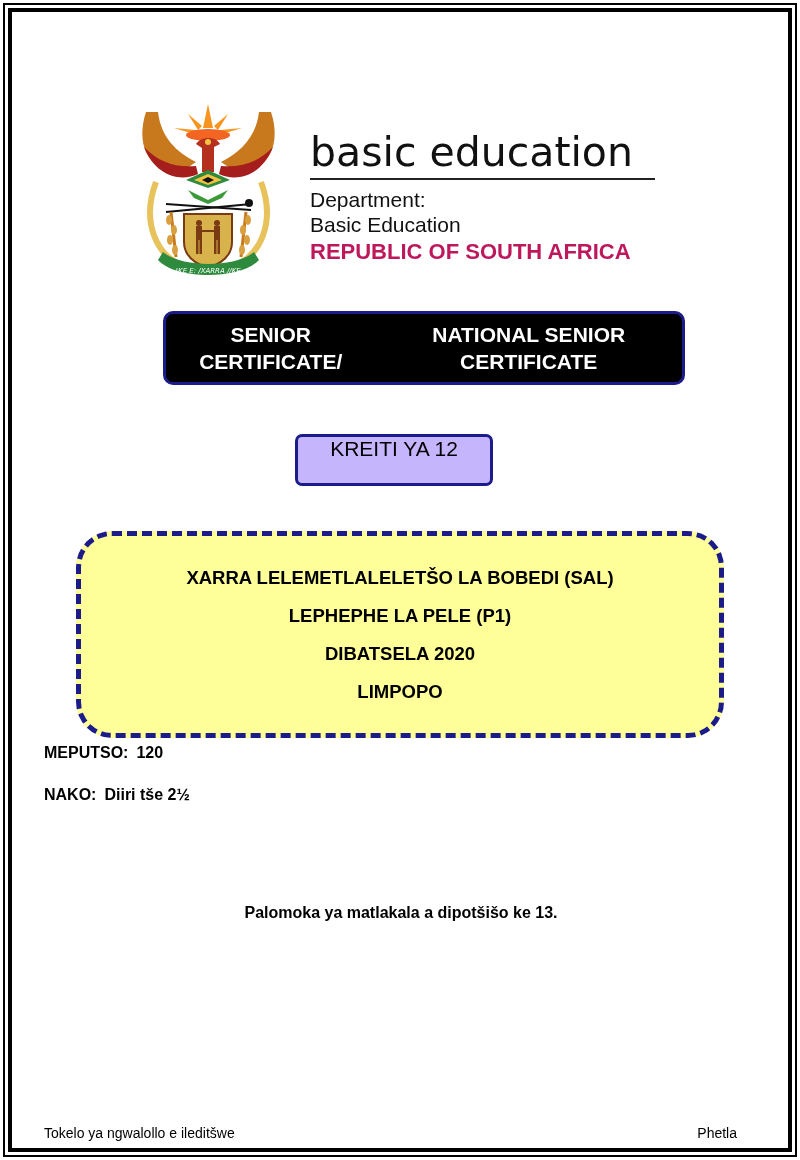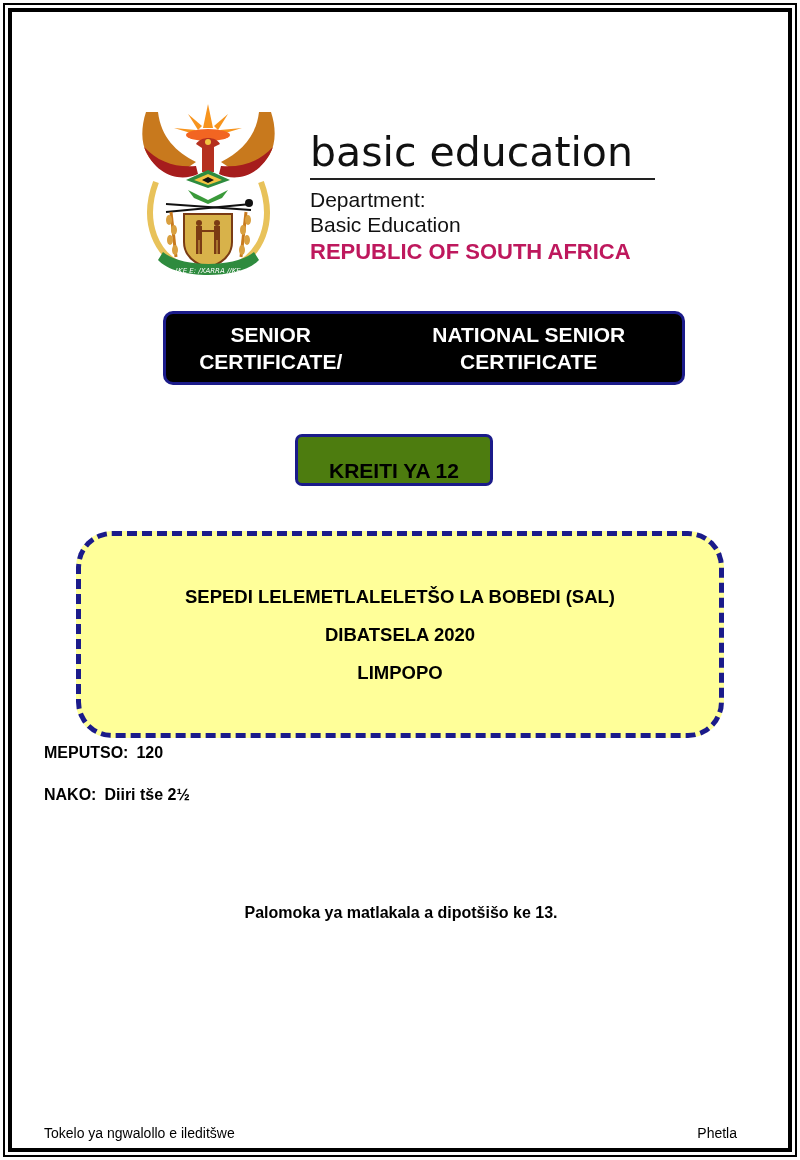--- a/index.html
+++ b/index.html
@@ -31,23 +31,23 @@
   .cert-banner {
     position: absolute; left: 163px; top: 311px; width: 522px; height: 74px;
     background: #000; border: 3px solid #1b1b8a; border-radius: 10px;
     color: #fff; font-weight: bold; font-size: 21px; line-height: 27px;
     display: flex; flex-direction: row; align-items: center; justify-content: center;
     text-align: center;
   }
 
   .grade-badge {
     position: absolute; left: 295px; top: 434px; width: 198px; height: 52px;
-    background: #4d7c0f; border: 3px solid #1b1b8a; border-radius: 7px;
-    font-weight: bold; font-size: 21px;
-    display: flex; align-items: flex-end; justify-content: center;
+    background: #c4b5fd; border: 3px solid #1b1b8a; border-radius: 7px;
+    font-weight: normal; font-size: 21px;
+    display: flex; align-items: flex-start; justify-content: center;
   }
 
   .subject-box {
     position: absolute; left: 76px; top: 531px; width: 648px; height: 207px;
     background: #ffff99; border: 5px dashed #1b1b8a; border-radius: 36px;
     display: flex; flex-direction: column; align-items: center; justify-content: center;
     font-weight: bold; font-size: 18.5px;
   }
   .subject-box .line { line-height: 20px; margin: 9px 0; }
 
@@ -146,21 +146,22 @@
 <div class="cert-banner">
   <div>SENIOR CERTIFICATE/</div>
   <div>NATIONAL SENIOR CERTIFICATE</div>
 </div>
 
 <div class="grade-badge">
   <span>KREITI YA 12</span>
 </div>
 
 <div class="subject-box">
-  <div class="line">SEPEDI LELEMETLALELETŠO LA BOBEDI (SAL)</div>
+  <div class="line">XARRA LELEMETLALELETŠO LA BOBEDI (SAL)</div>
+  <div class="line">LEPHEPHE LA PELE (P1)</div>
   <div class="line">DIBATSELA 2020</div>
   <div class="line">LIMPOPO</div>
 </div>
 
 <div class="meta-marks">
   <span>MEPUTSO:</span><span class="gap"></span><span>120</span>
 </div>
 <div class="meta-time">
   <span>NAKO:</span><span class="gap"></span><span>Diiri tše 2½</span>
 </div>

